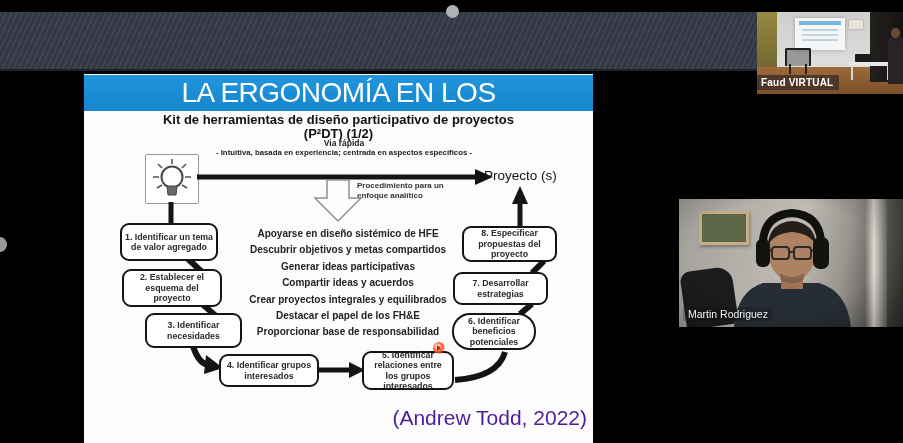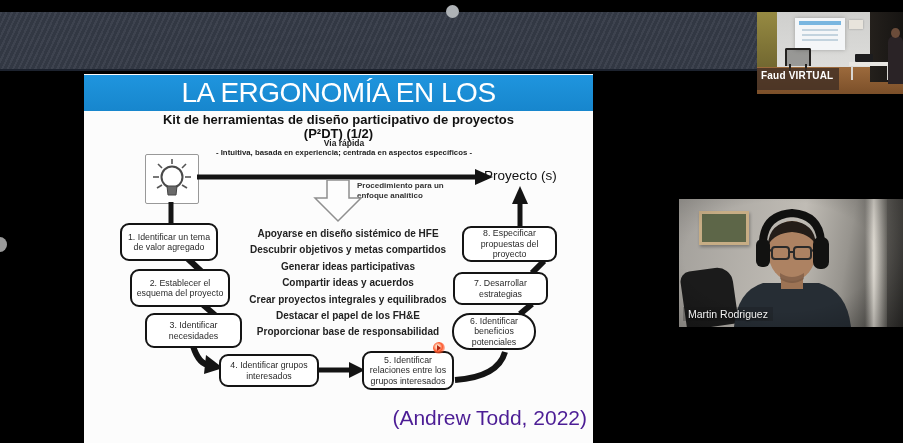--- a/index.html
+++ b/index.html
@@ -24,23 +24,23 @@
   .fast-track .ft1{font-size:8.5px;font-weight:700;}
   .fast-track .ft2{font-size:7.8px;font-weight:700;white-space:nowrap;}
   .analytic{position:absolute;left:273px;top:107px;width:110px;font-size:8px;font-weight:600;color:#333;line-height:10px;}
   .proyecto{position:absolute;left:400px;top:94px;width:100px;font-size:13.5px;color:#111;font-weight:500;}
 
   .bulb-box{position:absolute;left:61px;top:80px;width:52px;height:48px;background:#fff;border:1.5px solid #999;border-radius:2px;}
   .connectors{position:absolute;left:0;top:0;width:509px;height:381px;pointer-events:none;}
 
   .step{position:absolute;background:#fff;border:2.5px solid #141414;border-radius:9px;
     display:flex;align-items:center;justify-content:center;text-align:center;
-    font-size:8.8px;font-weight:400;color:#2a2a2a;line-height:10.5px;padding:1px 3px;box-sizing:border-box;}
+    font-size:8.8px;font-weight:700;color:#2a2a2a;line-height:10.5px;padding:1px 3px;box-sizing:border-box;}
   .s1{left:36px;top:149px;width:98px;height:38px;}
-  .s2{left:46px;top:195px;width:100px;height:38px;}
+  .s2{left:38px;top:195px;width:100px;height:38px;}
   .s3{left:61px;top:239px;width:97px;height:35px;}
   .s4{left:135px;top:280px;width:100px;height:33px;}
   .s5{left:278px;top:277px;width:92px;height:39px;}
   .s6{left:368px;top:239px;width:84px;height:37px;border-radius:18px;}
   .s7{left:369px;top:198px;width:95px;height:33px;}
   .s8{left:378px;top:152px;width:95px;height:36px;}
 
   .principles{position:absolute;left:144px;top:152px;width:240px;text-align:center;}
   .principles div{font-size:10px;font-weight:700;color:#222;line-height:16.4px;white-space:nowrap;}
   .attribution{position:absolute;right:6px;top:332px;font-size:21px;color:#4c1d95;}
@@ -65,21 +65,21 @@
   .room-chair{position:absolute;left:28px;top:36px;width:22px;height:16px;border:2px solid #23211f;border-bottom:none;border-radius:2px 2px 0 0;background:rgba(30,28,26,.35);}
   .room-chair::after{content:"";position:absolute;left:2px;top:14px;width:14px;height:10px;
     border-left:2px solid #23211f;border-right:2px solid #23211f;}
   .room-table{position:absolute;left:92px;top:50px;width:42px;height:4px;background:#e8e6e2;}
   .room-table::before{content:"";position:absolute;left:2px;top:4px;width:2px;height:14px;background:#d8d6d2;}
   .room-table::after{content:"";position:absolute;right:2px;top:4px;width:2px;height:14px;background:#d8d6d2;}
   .room-laptop{position:absolute;left:98px;top:42px;width:18px;height:8px;background:#1c1c1e;border-radius:1px;}
   .room-person{position:absolute;left:131px;top:24px;width:15px;height:48px;background:#2a2326;border-radius:6px 6px 0 0;}
   .room-person::before{content:"";position:absolute;left:3px;top:-8px;width:9px;height:10px;border-radius:50%;background:#6b4c3a;}
   .name-tag{position:absolute;left:0;bottom:4px;color:#fff;font-size:10px;font-weight:700;
-    background:rgba(66,48,36,.82);padding:2px 6px 9px 4px;letter-spacing:.2px;}
+    background:rgba(66,48,36,.82);padding:2px 6px 2px 4px;letter-spacing:.2px;}
 
   .tile-speaker{left:679px;top:187px;width:224px;height:128px;background:linear-gradient(100deg,#a3a09b,#c0bcb5 52%,#97948e 72%,#55534f 88%,#2e2d2b);}
   .spk-vignette{position:absolute;inset:0;background:radial-gradient(ellipse at 45% 45%,transparent 55%,rgba(0,0,0,.28));}
   .spk-frame{position:absolute;left:20px;top:12px;width:44px;height:28px;background:#5d6648;border:3px solid #c7ad85;box-shadow:1px 2px 3px rgba(0,0,0,.3);}
   .spk-chair{position:absolute;left:4px;top:70px;width:52px;height:58px;background:#1b1b1b;border-radius:10px 16px 0 0;transform:rotate(-8deg);}
   .spk-curtain{position:absolute;left:186px;top:0;width:22px;height:128px;background:linear-gradient(90deg,rgba(226,222,214,.0),#dcd8d0 40%,rgba(120,118,112,.6));}
   .spk-name{position:absolute;left:4px;bottom:6px;color:#f2f2f2;font-size:10.5px;font-weight:400;
     background:rgba(20,20,20,.25);padding:1px 5px;text-shadow:0 1px 2px rgba(0,0,0,.7);}
 </style>
 </head>

